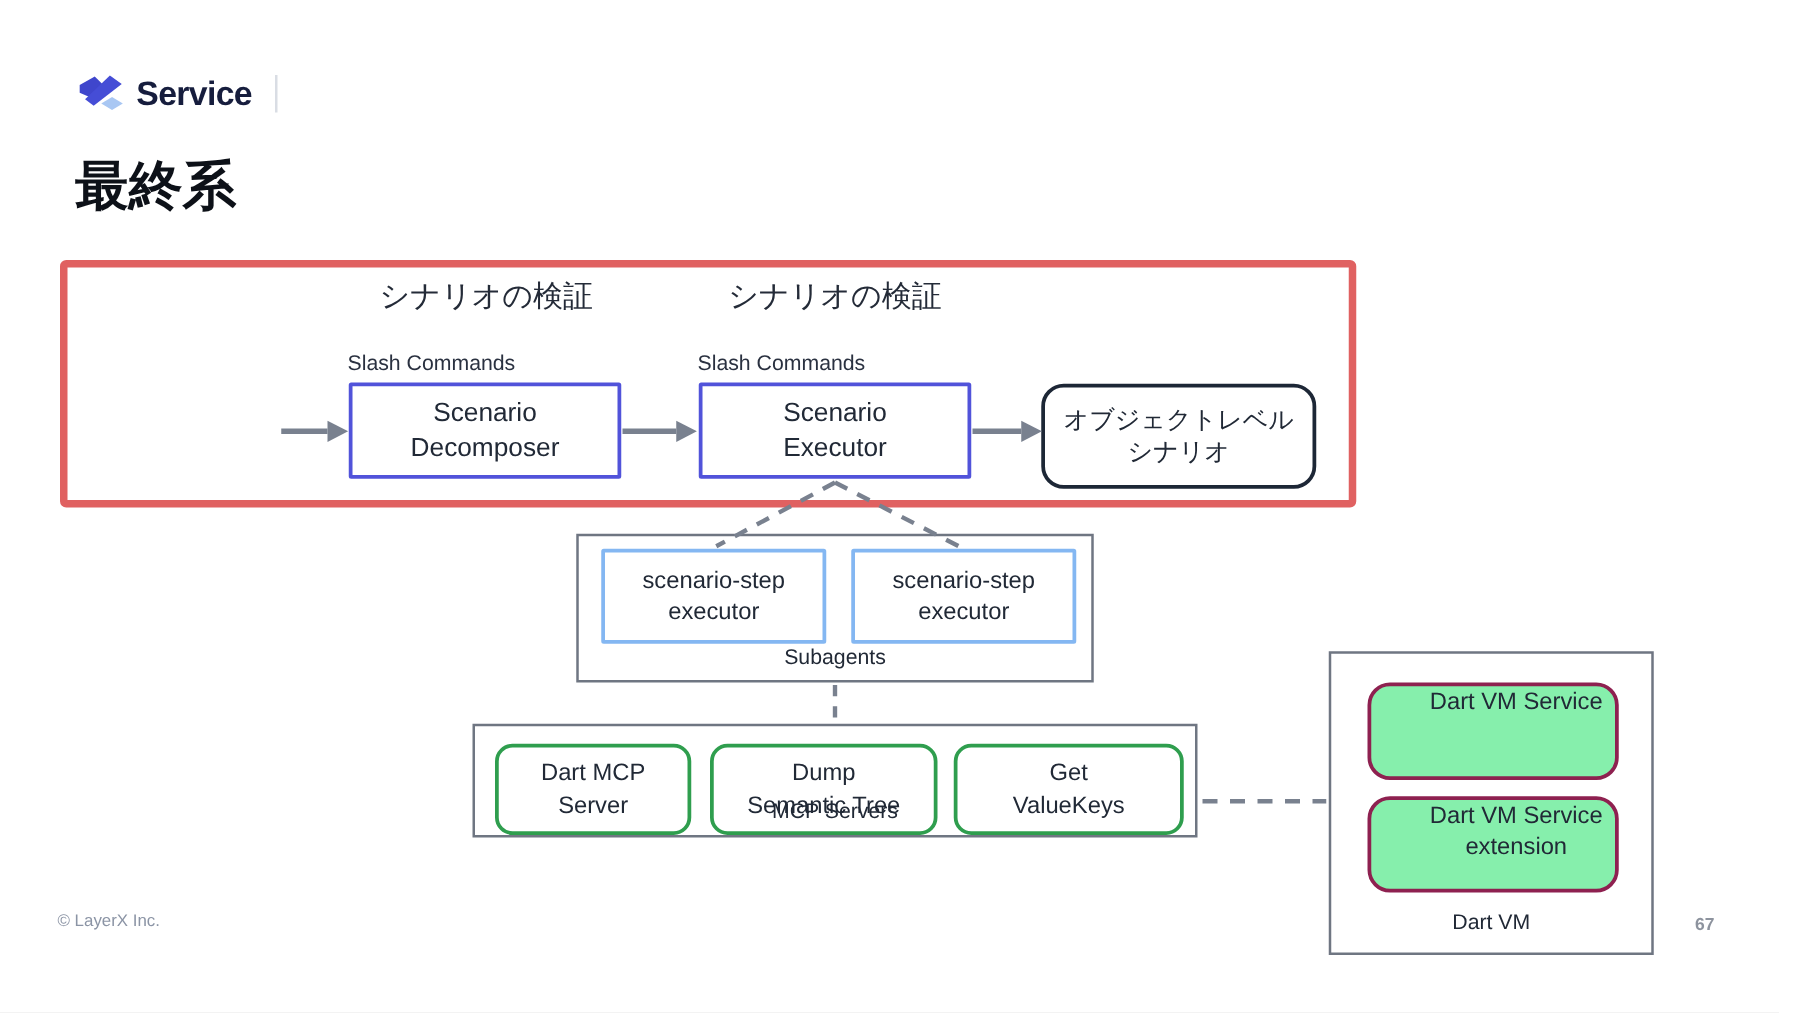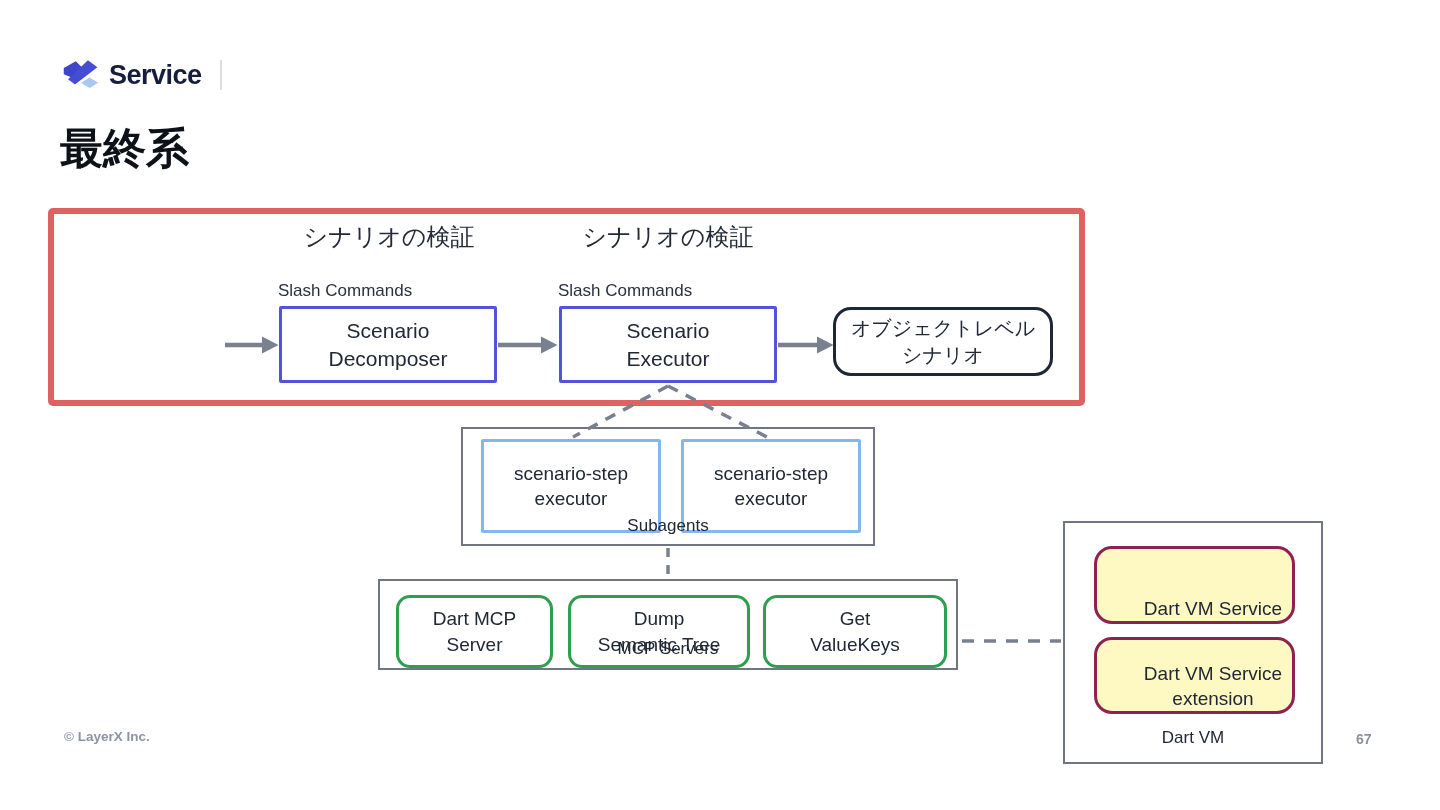--- a/index.html
+++ b/index.html
@@ -40,31 +40,31 @@
   .node {
     position: absolute; display: flex; align-items: center; justify-content: center;
     text-align: center; background: #ffffff;
   }
   .box-label { white-space: pre-line; line-height: 1.32; font-size: 21px; color: #212936; }
   .terminal { border: 3px solid #1d2736; border-radius: 18px; }
   .command  { border: 3px solid #5153da; border-radius: 2px; align-items: center; }
   .node-user-story   { left: 67px;  top: 307px; width: 156px; height: 76px; }
   .node-decomposer   { left: 279px; top: 306px; width: 218px; height: 77px; }
   .node-executor     { left: 559px; top: 306px; width: 218px; height: 77px; }
-  .node-object-level { left: 833px; top: 307px; width: 220px; height: 69px; }
+  .node-object-level { left: 833px; top: 307px; width: 220px; height: 84px; }
   .node-object-level .box-label { font-size: 20px; }
 
   
   .group { position: absolute; border: 2px solid #6f7682; background: #ffffff; }
   .group-label { position: absolute; left: 0; right: 0; text-align: center; font-size: 17px; color: #212936; }
 
   .group-subagents { left: 461px; top: 427px; width: 414px; height: 119px; }
   .group-subagents .group-label { bottom: 8px; }
   .subbox {
-    position: absolute; top: 10px; width: 180px; height: 94px;
+    position: absolute; top: 10px; width: 180px; height: 76px;
     border: 3px solid #84b7f2; border-radius: 2px; background: #fff;
     display: flex; align-items: center; justify-content: center; text-align: center;
   }
   .subbox .box-label { font-size: 19px; }
   .subbox.first { left: 18px; } .subbox.second { left: 218px; }
 
   .group-mcp { left: 378px; top: 579px; width: 580px; height: 91px; }
   .group-mcp .group-label { bottom: 9px; }
   .greenbox {
     position: absolute; top: 14px; height: 73px;
@@ -73,32 +73,32 @@
   }
   .greenbox .box-label { font-size: 19px; }
   .greenbox.g1 { left: 16px;  width: 157px; }
   .greenbox.g2 { left: 188px; width: 182px; }
   .greenbox.g3 { left: 383px; width: 184px; }
 
   .group-dartvm { left: 1063px; top: 521px; width: 260px; height: 243px; }
   .group-dartvm .group-label { bottom: 14px; }
   .maroonbox {
     position: absolute; left: 29px; width: 201px;
-    border: 3px solid #8e2150; border-radius: 18px; background: #fef9c3;
-    display: flex; align-items: flex-end; justify-content: center; text-align: center; padding-left: 37px;
+    border: 3px solid #8e2150; border-radius: 18px; background: #86efac;
+    display: flex; align-items: flex-start; justify-content: center; text-align: center; padding-left: 37px;
   }
   .maroonbox .box-label { font-size: 19px; }
   .maroonbox.m1 { top: 23px;  height: 78px; }
   .maroonbox.m2 { top: 114px; height: 77px; }
 
   
   .connectors { position: absolute; left: 0; top: 0; width: 1440px; height: 810px; pointer-events: none; }
 
   
-  .footer-copyright { position: absolute; left: 64px; top: 729px; font-size: 13.5px; font-weight: 700; color: #8b94a5; }
+  .footer-copyright { position: absolute; left: 46px; top: 729px; font-size: 13.5px; font-weight: 400; color: #8b94a5; }
   .page-number { position: absolute; left: 1356px; top: 731px; font-size: 14px; font-weight: 700; color: #8d939e; }
 </style>
 </head>
 <body>
 
 <div class="slide">
 
   <div class="logo">
     <svg class="logo-mark" viewBox="0 0 44 36" aria-hidden="true">
       <polygon points="2,10 16,2 30,16 16,23 2,17" fill="#3f46cc"></polygon>

